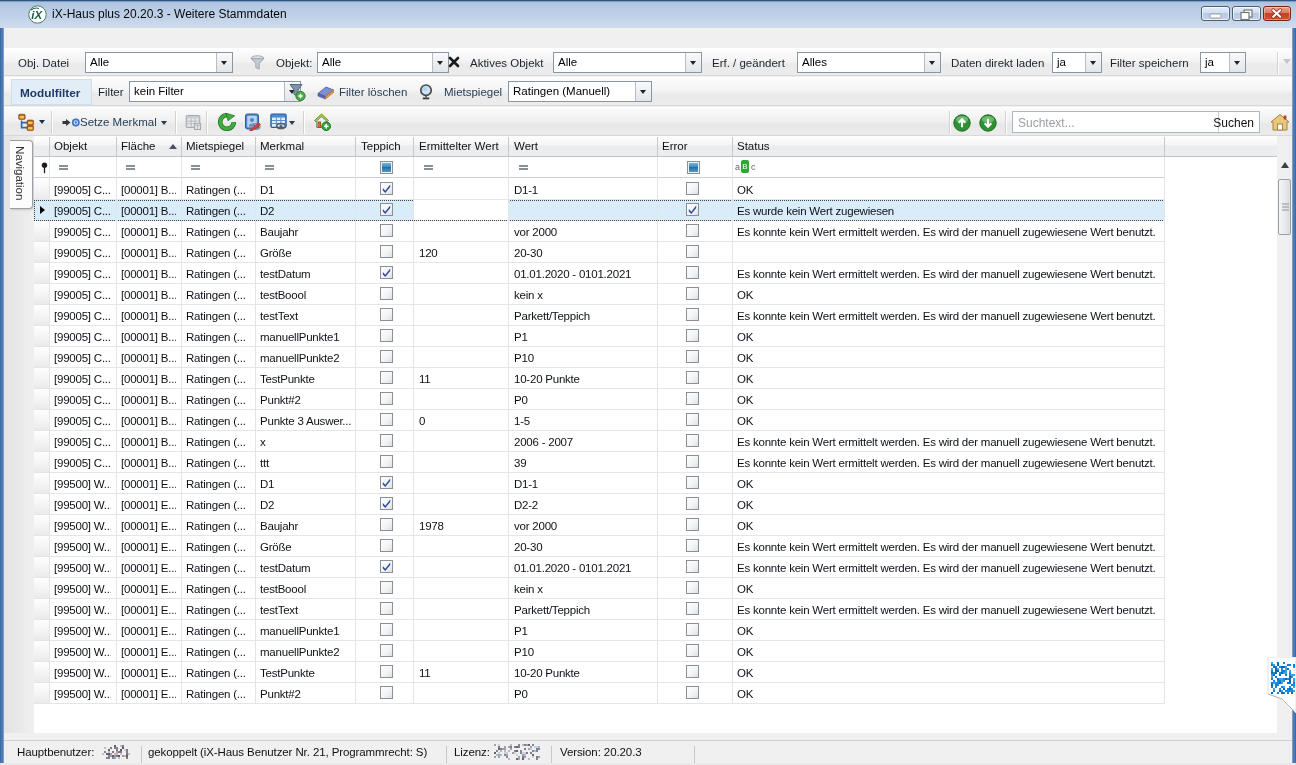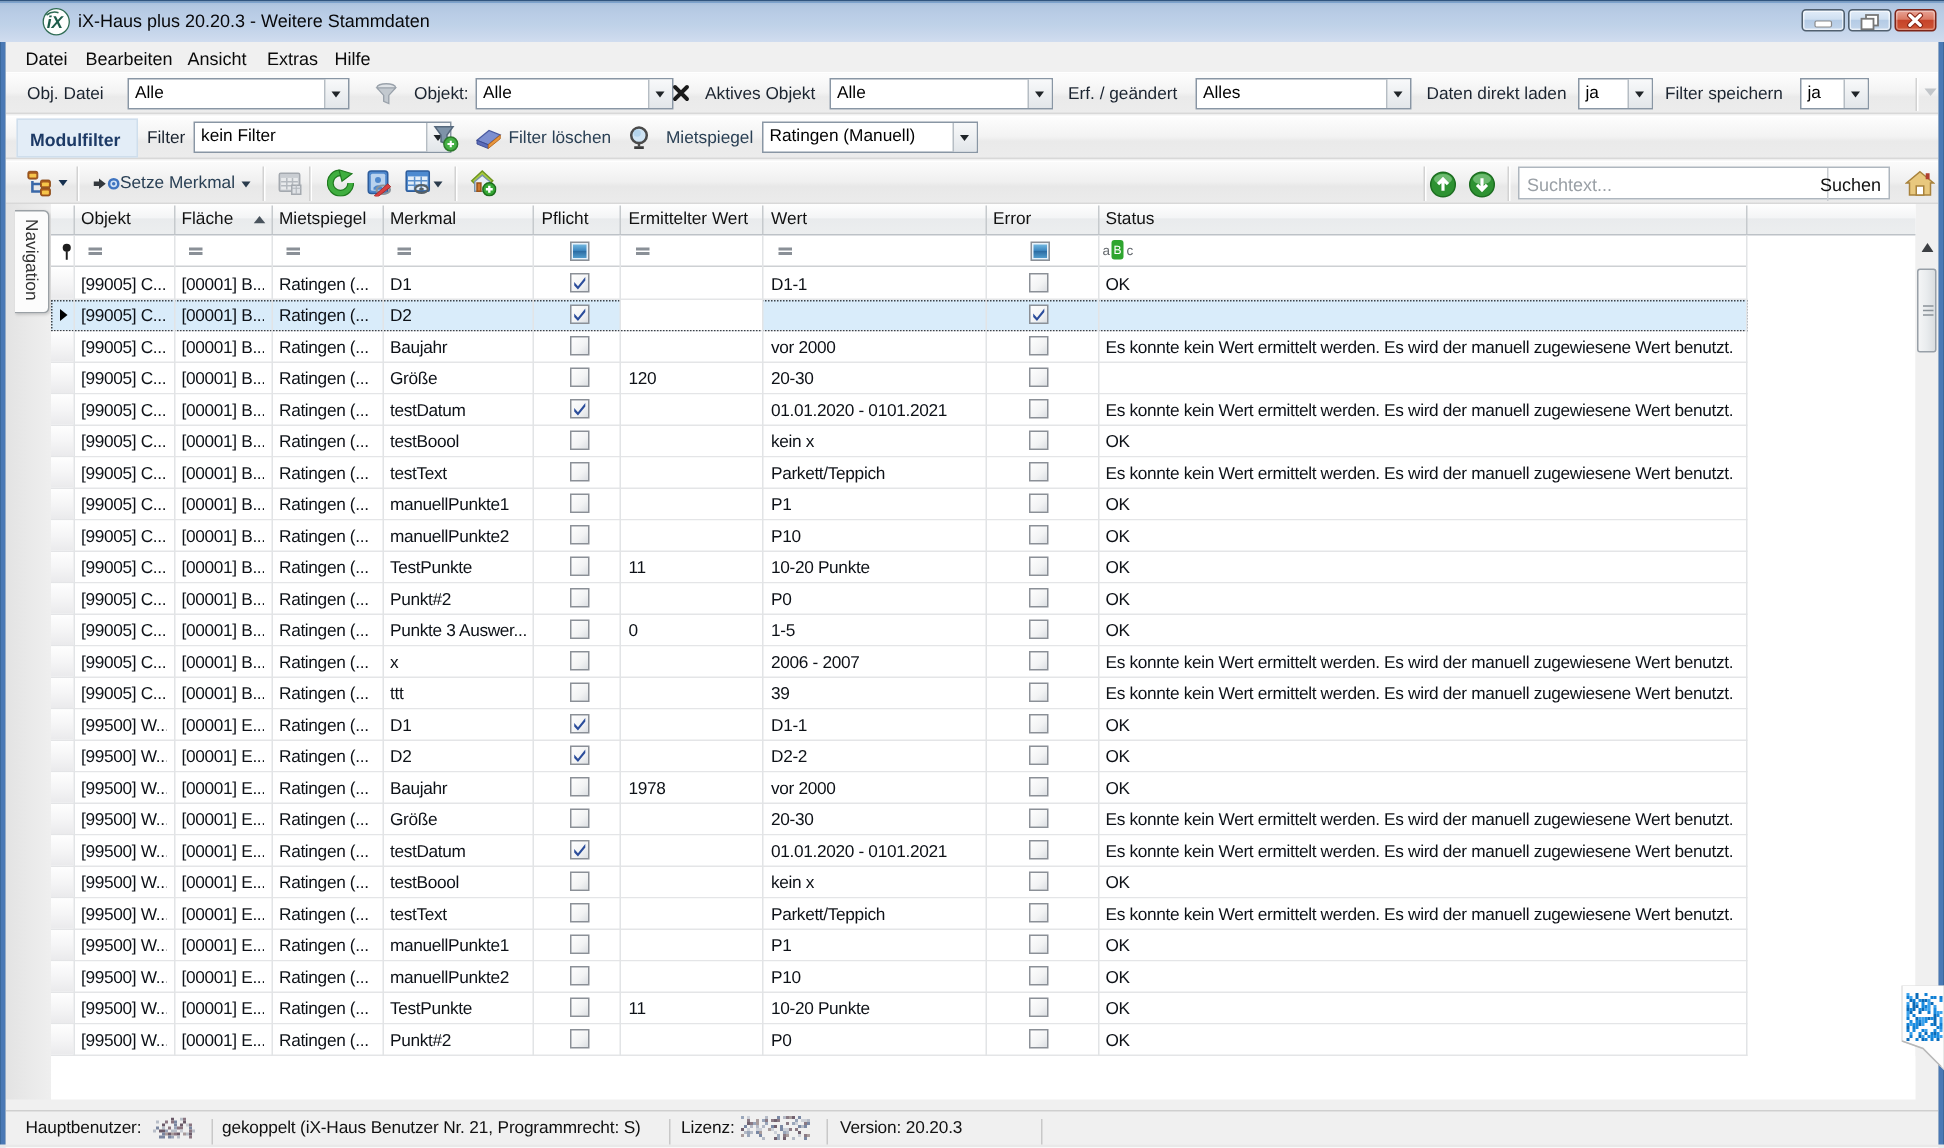--- a/index.html
+++ b/index.html
@@ -81,27 +81,20 @@
         <rect x="8" y="7" width="11" height="4" rx="1" fill="#fff" stroke="#8a8a8a" stroke-width="0.8"></rect>
       </svg></div>
 <div class="wbtn" id="btnmax"><svg width="27" height="13">
         <rect x="11" y="3" width="8" height="7" fill="#fff" stroke="#777" stroke-width="1.2"></rect>
         <rect x="8" y="5.5" width="8" height="7" fill="#fff" stroke="#777" stroke-width="1.2"></rect>
       </svg></div>
 <div class="wbtn" id="btnclose"><svg width="26" height="13" viewBox="0 0 26 13">
         <path d="M9.2 3.2 L16.2 9.8 M16.2 3.2 L9.2 9.8" stroke="#8a2516" stroke-width="3.6" stroke-linecap="round" fill="none"></path>
         <path d="M9.2 3.2 L16.2 9.8 M16.2 3.2 L9.2 9.8" stroke="#fff" stroke-width="2.2" stroke-linecap="round" fill="none"></path>
       </svg></div>
-<div id="menubar">
-<span style="left:13px">Datei</span>
-      <span style="left:53px">Bearbeiten</span>
-      <span style="left:121px">Ansicht</span>
-      <span style="left:174px">Extras</span>
-      <span style="left:219px">Hilfe</span>
-</div>
 <div class="tbar" id="tb1">
  <span class="lbl" style="left:14px;top:8px">Obj. Datei</span>
  <div class="combo" style="left:81px;top:3px;width:148px">
         <span class="tx">Alle</span>
         <span class="db"></span>
       </div>
  <svg class="abs" style="left:245px;top:6px" width="17" height="16" viewBox="0 0 17 16">
         <ellipse cx="8.5" cy="3.2" rx="6.2" ry="2.4" fill="#dfe3e7" stroke="#9aa2ab" stroke-width="0.9"></ellipse>
         <path d="M2.3 3.6 L6.8 8.6 L6.8 12.6 L10.2 14 L10.2 8.6 L14.7 3.6 Z" fill="#c3c9cf" stroke="#9aa2ab" stroke-width="0.9"></path>
       </svg>
@@ -260,21 +253,21 @@
     </div>
 <div id="grid">
  <div id="ghead">
   <span class="hcell" style="left:20px">Objekt</span>
   <span class="hcell" style="left:87px">Fläche</span>
   <svg class="abs" style="left:135px;top:8px" width="8" height="5" viewBox="0 0 8 5">
           <path d="M4 0 L8 5 L0 5 Z" fill="#49535d"></path>
         </svg>
   <span class="hcell" style="left:152px">Mietspiegel</span>
   <span class="hcell" style="left:226px">Merkmal</span>
-  <span class="hcell" style="left:327px">Pflicht</span>
+  <span class="hcell" style="left:327px">Teppich</span>
   <span class="hcell" style="left:385px">Ermittelter Wert</span>
   <span class="hcell" style="left:480px">Wert</span>
   <span class="hcell" style="left:628px">Error</span>
   <span class="hcell" style="left:703px">Status</span>
   <span class="hsep" style="left:15px"></span>
         <span class="hsep" style="left:82px"></span>
   <span class="hsep" style="left:147px"></span>
         <span class="hsep" style="left:221px"></span>
   <span class="hsep" style="left:321px"></span>
         <span class="hsep" style="left:379px"></span>
@@ -326,20 +319,21 @@
       <span class="cb" style="left:346px;top:3px">
         <svg width="11" height="11" viewBox="0 0 11 11">
           <path d="M1.8 5.0 L4.3 7.8 L9.2 1.6 L9.2 4.0 L4.3 10.0 L1.8 7.4 Z" fill="#2b4d9b"></path>
         </svg>
       </span>
       <span class="cb" style="left:652px;top:3px">
         <svg width="11" height="11" viewBox="0 0 11 11">
           <path d="M1.8 5.0 L4.3 7.8 L9.2 1.6 L9.2 4.0 L4.3 10.0 L1.8 7.4 Z" fill="#2b4d9b"></path>
         </svg>
       </span>
+      <span class="c" style="left:703px;width:424px">Es wurde kein Wert zugewiesen</span>
     </div>
 <div class="row" style="top:221px">
       <span class="indc"></span>
       <span class="c" style="left:20px;width:57px">[99005] C...</span>
       <span class="c" style="left:87px;width:55px">[00001] B...</span>
       <span class="c" style="left:152px;width:64px">Ratingen (...</span>
       <span class="c" style="left:226px;width:92px">Baujahr</span>
       <span class="cb" style="left:346px;top:3px"></span>
       <span class="c" style="left:480px;width:139px">vor 2000</span>
       <span class="cb" style="left:652px;top:3px"></span>

